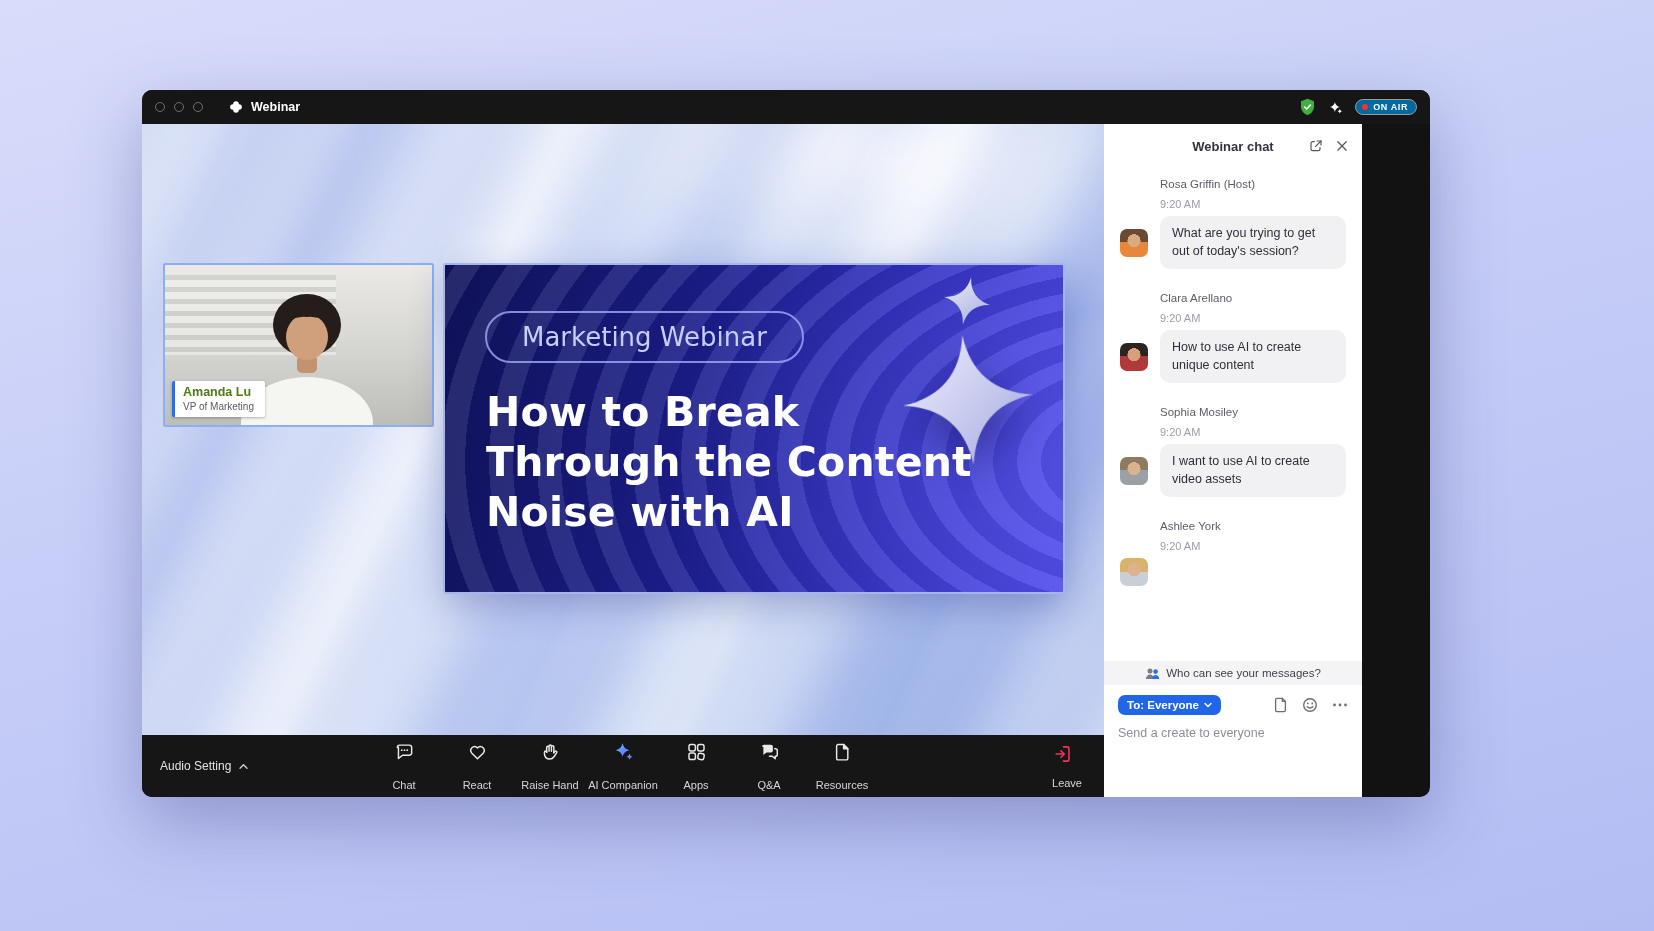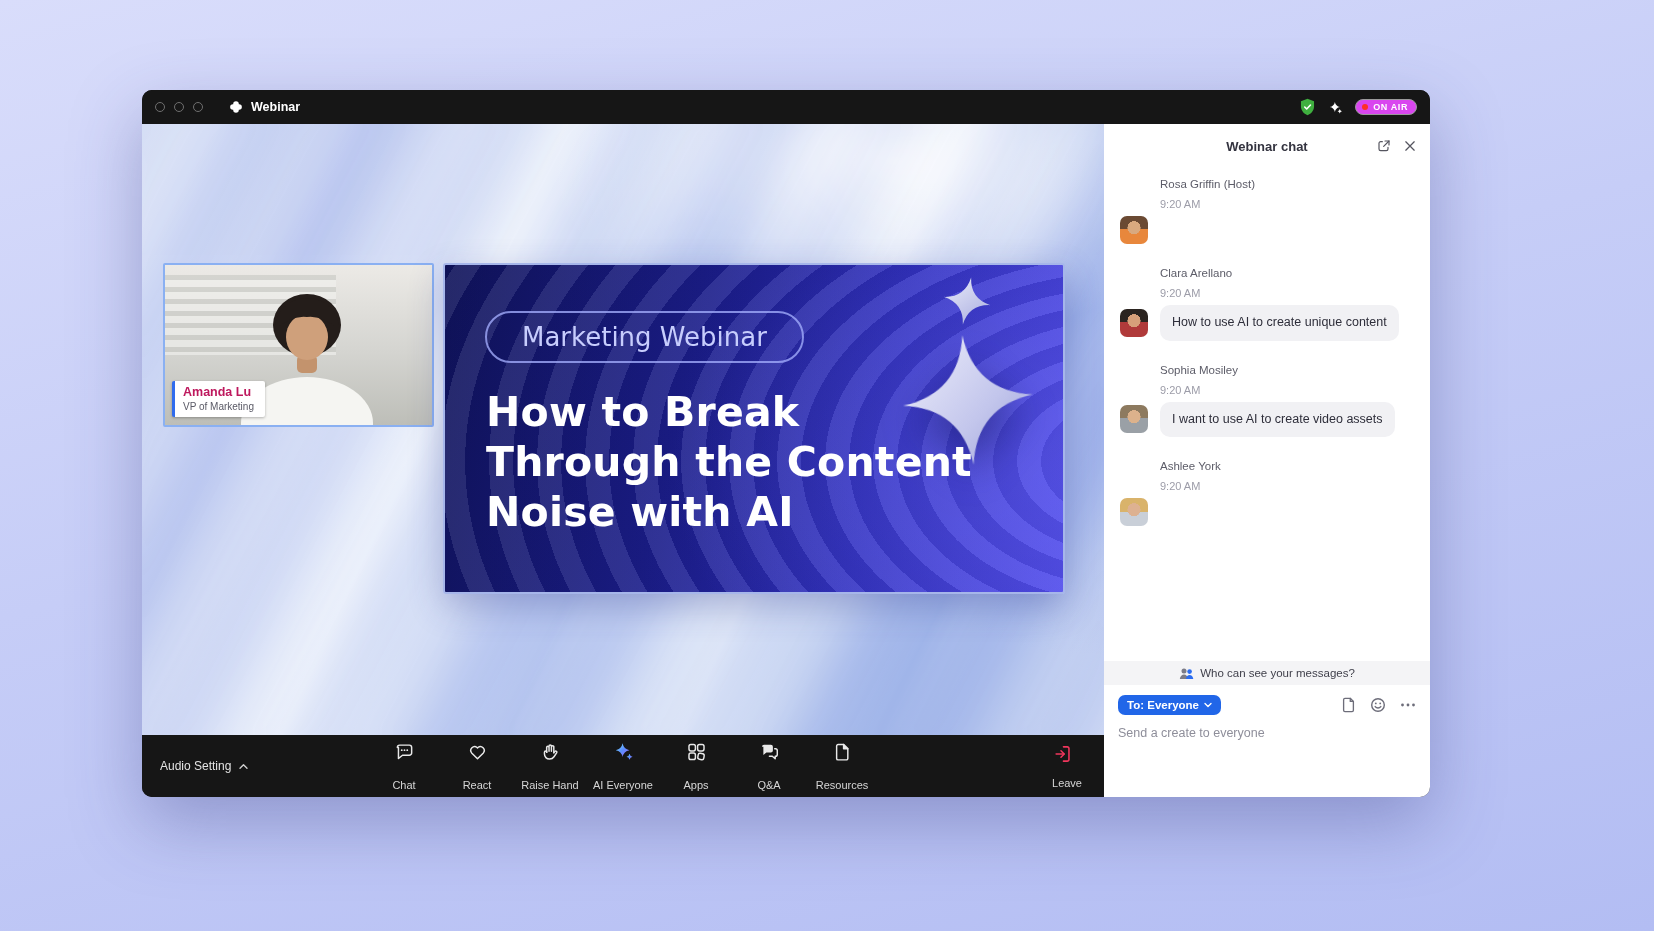--- a/index.html
+++ b/index.html
@@ -15,21 +15,21 @@
     box-shadow:0 26px 70px rgba(52,58,130,.35);
     display:flex;flex-direction:column;
   }
   
   .titlebar{flex:0 0 34px;background:#161616;display:flex;align-items:center;padding:0 13px;}
   .lights{display:flex;gap:9px;align-items:center;}
   .light{width:10px;height:10px;border:1.5px solid #6f6f6f;border-radius:50%;}
   .tb-app{display:flex;align-items:center;gap:7px;margin-left:25px;}
   .tb-title{color:#ffffff;font-size:12.5px;font-weight:700;}
   .tb-right{margin-left:auto;display:flex;align-items:center;gap:12px;}
-  .onair{display:flex;align-items:center;gap:5px;border:1px solid #9a9a9a;border-radius:10px;padding:2px 8px 2px 6px;background:#d946ef;justify-content:flex-end;}
+  .onair{display:flex;align-items:center;gap:5px;border:1px solid #9a9a9a;border-radius:10px;padding:2px 8px 2px 6px;background:#0369a1;justify-content:flex-end;}
   .onair-dot{width:6px;height:6px;border-radius:50%;background:#ff2f26;}
   .onair-label{color:#fff;font-size:9px;font-weight:700;letter-spacing:.6px;}
   
   .main{flex:1;display:flex;min-height:0;}
   .stage-col{width:962px;display:flex;flex-direction:column;min-width:0;}
   .stage{position:relative;flex:1;overflow:hidden;
     background:
       radial-gradient(60% 50% at 78% 6%, rgba(255,255,255,.95), rgba(255,255,255,0) 60%),
       radial-gradient(50% 60% at 100% 45%, rgba(140,160,230,.55), transparent 70%),
       linear-gradient(115deg,#dce4f7 0%,#bdc9f0 18%,#edf2fb 34%,#a9bbec 52%,#e2eaf8 66%,#90a8e5 82%,#ccd7f3 100%);
@@ -44,21 +44,21 @@
   .tile-bg{position:absolute;inset:0;}
   .amanda-bg{background:linear-gradient(180deg,#eceae6 0%,#d4d4d0 55%,#bdbeb8 100%);}
   .amanda-bg::before{content:"";position:absolute;left:0;top:6%;width:64%;height:50%;
     background:repeating-linear-gradient(180deg,#c9cac5 0 5px,#f1f1ee 5px 12px);opacity:.65;filter:blur(.6px);}
   .roy-bg{background:
     linear-gradient(90deg, rgba(35,55,45,.28) 0 13%, transparent 13% 30%, rgba(255,255,255,.20) 30% 41%, transparent 41%),
     linear-gradient(180deg,#b8ccbe 0%,#8ea795 48%,#63816d 100%);}
   .person{position:absolute;inset:0;width:100%;height:100%;}
   .nametag{position:absolute;left:7px;bottom:8px;background:#ffffff;border-left:3px solid #2f6bed;
     padding:4px 11px 5px 8px;border-radius:2px;box-shadow:0 1px 3px rgba(0,0,0,.28);}
-  .nt-name{font-size:12.5px;font-weight:700;color:#be185d;display:block;line-height:1.2;}
+  .nt-name{font-size:12.5px;font-weight:700;color:#4d7c0f;display:block;line-height:1.2;}
   .nt-role{font-size:10px;color:#5a5a66;display:block;margin-top:1px;}
   
   .slide{position:absolute;left:301px;top:139px;width:622px;height:331px;border:2px solid #a6b6ea;border-radius:3px;overflow:hidden;
     background:
       radial-gradient(130% 170% at 108% 62%, rgba(120,120,255,.35), transparent 55%),
       repeating-radial-gradient(120% 150% at 112% 60%, rgba(205,210,255,.12) 0 24px, rgba(18,20,100,.15) 24px 48px),
       linear-gradient(102deg,#0e1154 0%,#1a1c85 38%,#2d2cba 68%,#4a43e6 100%);
     box-shadow:0 12px 34px rgba(50,60,140,.3);}
   .slide-badge{position:absolute;left:40px;top:46px;padding:9px 35px;border:2px solid rgba(160,170,250,.8);
     border-radius:999px;color:#c7cdfd;font-size:26px;font-family:"DejaVu Sans",sans-serif;}
@@ -71,21 +71,21 @@
   .toolbar{flex:0 0 62px;background:#161616;position:relative;}
   .audio-setting{position:absolute;left:18px;top:50%;transform:translateY(-50%);
     display:flex;align-items:center;gap:7px;color:#e3e3e3;font-size:12px;cursor:pointer;}
   .tool-group{position:absolute;left:50%;top:50%;transform:translate(-50%,-50%);display:flex;}
   .tbtn{width:73px;display:flex;flex-direction:column;align-items:center;gap:16px;cursor:pointer;}
   .ticon{height:22px;display:flex;align-items:center;justify-content:center;}
   .tlabel{font-size:11px;color:#d6d6d6;white-space:nowrap;}
   .leave-btn{position:absolute;right:22px;top:50%;transform:translateY(-50%);
     display:flex;flex-direction:column;align-items:flex-start;gap:12px;cursor:pointer;}
   
-  .chat{width:326px;background:#ffffff;display:flex;flex-direction:column;min-height:0;justify-content:flex-end;}
+  .chat{width:258px;background:#ffffff;display:flex;flex-direction:column;min-height:0;justify-content:flex-end;}
   .chat-header{position:relative;flex:0 0 44px;}
   .chat-title{position:absolute;left:50%;top:50%;transform:translate(-50%,-50%);font-size:13px;font-weight:700;color:#33333f;}
   .chat-actions{position:absolute;right:13px;top:50%;transform:translateY(-50%);display:flex;gap:11px;align-items:center;}
   .icon-btn{cursor:pointer;display:flex;align-items:center;}
   .msgs{flex:1;padding:10px 16px 0;overflow:hidden;}
   .msg{margin-bottom:23px;}
   .msg-meta{margin-left:40px;margin-bottom:6px;display:flex;gap:8px;align-items:baseline;flex-direction:column;}
   .msg-author{font-size:11.5px;font-weight:500;color:#5c5c68;}
   .msg-time{font-size:11px;color:#9c9ca8;}
   .msg-row{display:flex;align-items:center;gap:12px;}
@@ -233,21 +233,21 @@
                     <linearGradient id="aig" x1="0" y1="0" x2="1" y2="1">
                   <stop offset="0" stop-color="#7de8f2"></stop>
                       <stop offset=".5" stop-color="#5b8cff"></stop>
                       <stop offset="1" stop-color="#a56bff"></stop>
                     </linearGradient>
                   </defs>
                 <path fill="url(#aig)" d="M11 2.5q1.2 6.3 7.5 7.5-6.3 1.2-7.5 7.5-1.2-6.3-7.5-7.5 6.3-1.2 7.5-7.5z"></path>
                 <path fill="url(#aig)" d="M18.6 13.8q.5 2.8 3.3 3.3-2.8.5-3.3 3.3-.5-2.8-3.3-3.3 2.8-.5 3.3-3.3z"></path>
               </svg>
             </span>
-            <span class="tlabel">AI Everyone</span>
+            <span class="tlabel">AI Companion</span>
           </div>
           <div class="tbtn">
             <span class="ticon">
               <svg width="22" height="22" viewBox="0 0 24 24" fill="none" stroke="#e9e9e9" stroke-width="1.6" stroke-linejoin="round">
                 <rect x="3.8" y="3.8" width="7" height="7" rx="2"></rect>
                 <rect x="13.2" y="3.8" width="7" height="7" rx="2"></rect>
                 <rect x="3.8" y="13.2" width="7" height="7" rx="2"></rect>
                 <rect x="13.6" y="13.6" width="6.6" height="6.6" rx="2" transform="rotate(9 16.9 16.9)"></rect>
               </svg>
             </span>
@@ -307,20 +307,21 @@
 
       <div class="msgs">
 
         <div class="msg">
           <div class="msg-meta">
             <span class="msg-author">Rosa Griffin (Host)</span>
             <span class="msg-time">9:20 AM</span>
           </div>
           <div class="msg-row">
             <div class="avatar av0"></div>
+            <div class="bubble">What are you trying to get out of today's session?</div>
           </div>
         </div>
 
         <div class="msg">
           <div class="msg-meta">
             <span class="msg-author">Clara Arellano</span>
             <span class="msg-time">9:20 AM</span>
           </div>
           <div class="msg-row">
             <div class="avatar av1"></div>

